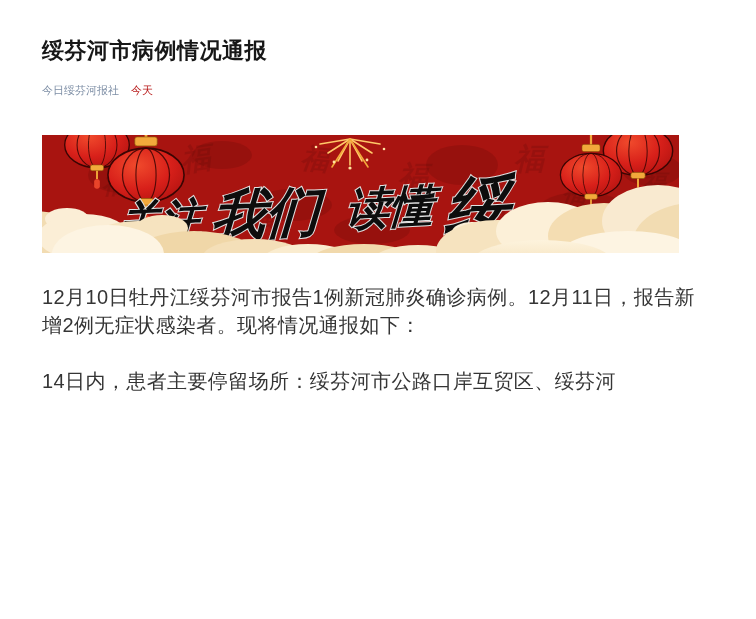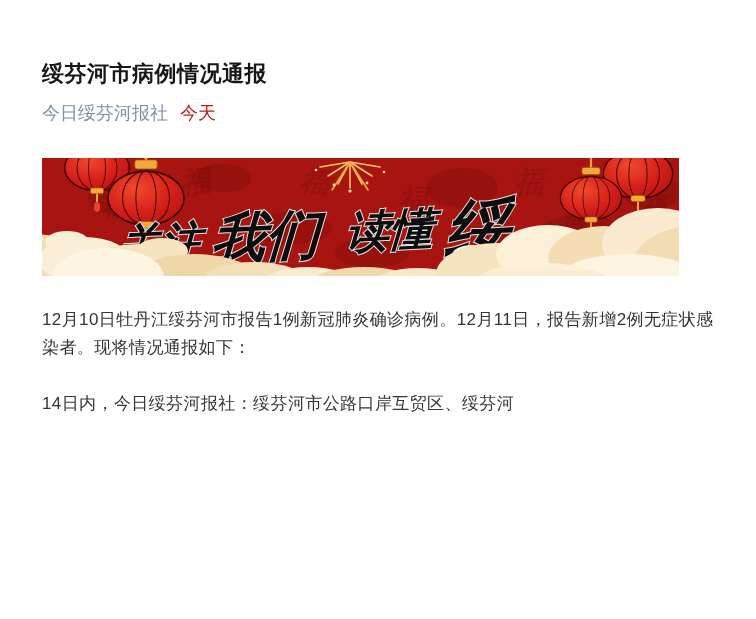--- a/index.html
+++ b/index.html
@@ -1,37 +1,37 @@
 <!DOCTYPE html>
 <html><head>
 <meta charset="utf-8">
 <style>
   html,body{margin:0;padding:0;background:#ffffff;}
   body{
     width:756px;height:619px;overflow:hidden;
     font-family:"Liberation Sans","DejaVu Sans",sans-serif;
     -webkit-font-smoothing:antialiased;
   }
-  .page{padding:28px 42px 0 42px;margin-top:31px;}
+  .page{padding:36px 42px 0 42px;}
   .title{
     margin:0;font-size:22px;line-height:30px;font-weight:700;
     color:#171717;letter-spacing:.5px;
   }
   .byline{
-    margin-top:13px;font-size:18px;line-height:22px;
+    margin-top:13px;font-size:11px;line-height:22px;
     display:flex;align-items:baseline;gap:12px;
   }
   .byline .author{color:#7e8fa6;cursor:pointer;}
   .byline .date{color:#b91c1c;}
   .banner{
     margin-top:34px;width:637px;height:118px;line-height:0;cursor:pointer;
     overflow:hidden;
   }
   .para{
-    margin:28px 0 0 0;font-size:17px;line-height:28px;
+    margin:28px 0 0 0;font-size:20px;line-height:28px;
     color:#353535;letter-spacing:.4px;
   }
   .para.first{margin-top:30px;}
   .slogan-text{
     font-family:"DejaVu Serif","Liberation Serif",serif;
     font-weight:bold;font-style:italic;
   }
 </style>
 </head>
 <body>
@@ -151,15 +151,15 @@
         <ellipse cx="652" cy="110" rx="62" ry="42" fill="#f2dcb2"></ellipse>
         <ellipse cx="586" cy="123" rx="72" ry="27" fill="#fdf4e2"></ellipse>
         <ellipse cx="500" cy="127" rx="70" ry="22" fill="url(#cloudg)"></ellipse>
       </g>
     </svg>
   </div>
 
   <p class="para first">12月10日牡丹江绥芬河市报告1例新冠肺炎确诊病例。12月11日，报告新增2例无症状感染者。现将情况通报如下：</p>
 
 
-  <p class="para"><span>14日内，今日绥芬河报社：绥芬河市公路口岸互贸区、绥芬河</span><br></p>
+  <p class="para"><span>14日内，患者主要停留场所：绥芬河市公路口岸互贸区、绥芬河</span><br></p>
 
 </div>
 
 </body></html>

